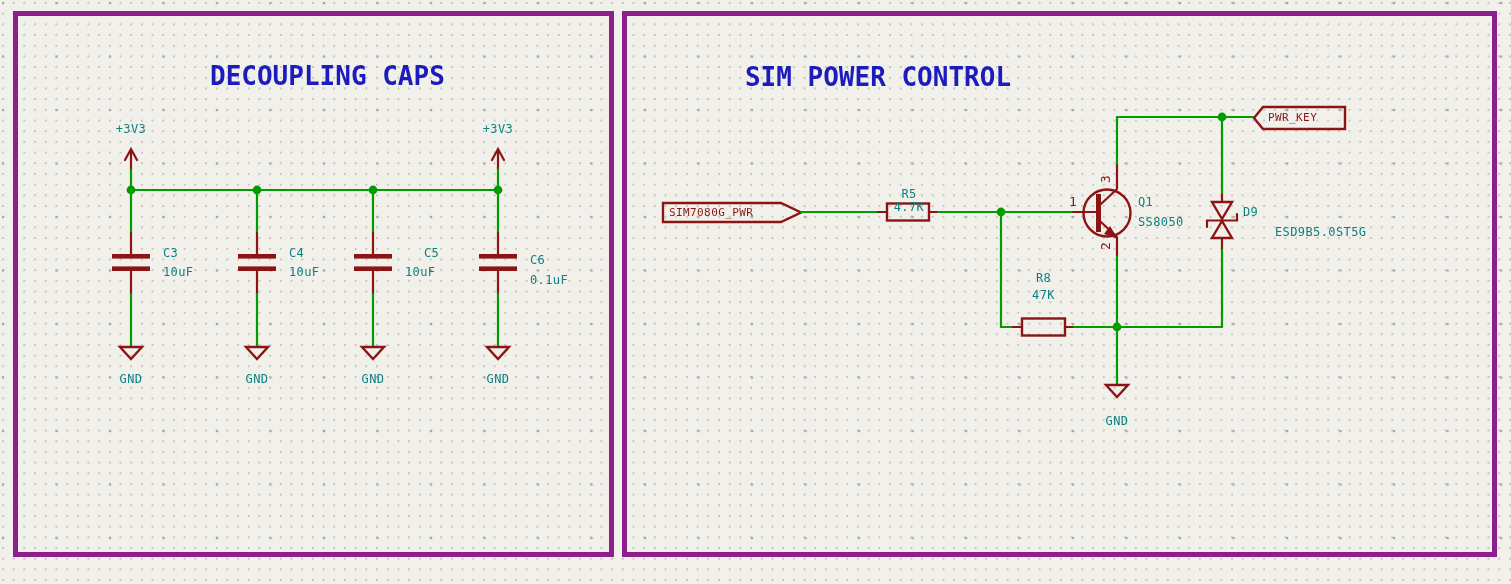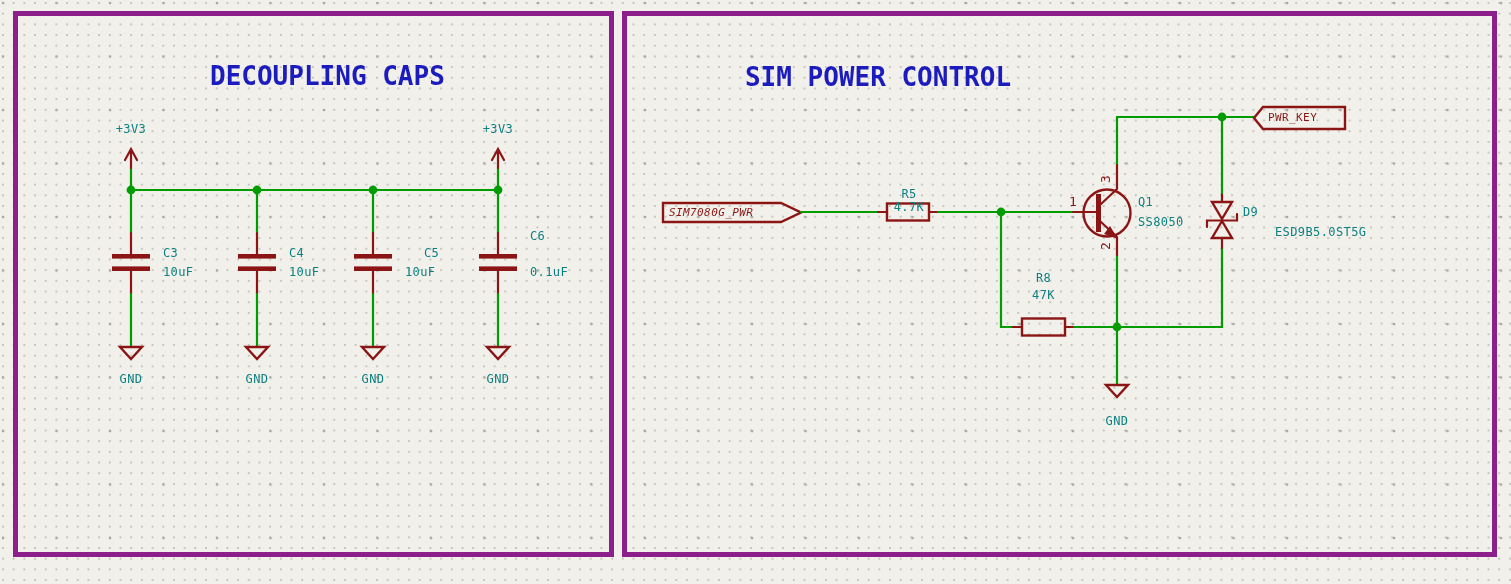--- a/index.html
+++ b/index.html
@@ -167,31 +167,31 @@
   <span class="t title center" style="left:210px;top:62px;width:232px;">DECOUPLING CAPS</span>
   <span class="t teal center" style="left:109px;top:121px;width:44px;">+3V3</span>
   <span class="t teal center" style="left:476px;top:121px;width:44px;">+3V3</span>
 
   <span class="t teal" style="left:163px;top:245px;">C3</span>
   <span class="t teal" style="left:163px;top:264px;">10uF</span>
   <span class="t teal" style="left:289px;top:245px;text-align:right;">C4</span>
   <span class="t teal" style="left:289px;top:264px;">10uF</span>
   <span class="t teal" style="left:424px;top:245px;">C5</span>
   <span class="t teal" style="left:405px;top:264px;">10uF</span>
-  <span class="t teal" style="left:530px;top:228px;text-align:right;">C6</span>
-  <span class="t teal" style="left:530px;top:264px;">0.1uF</span>
+  <span class="t teal" style="left:530px;top:252px;text-align:right;">C6</span>
+  <span class="t teal" style="left:530px;top:272px;">0.1uF</span>
 
   <span class="t teal center" style="left:109px;top:371px;width:44px;">GND</span>
   <span class="t teal center" style="left:235px;top:371px;width:44px;">GND</span>
   <span class="t teal center" style="left:351px;top:371px;width:44px;">GND</span>
   <span class="t teal center" style="left:476px;top:371px;width:44px;">GND</span>
 
   <span class="t title center" style="left:744px;top:63px;width:268px;">SIM POWER CONTROL</span>
 
-  <span class="t redtxt" style="left:669px;top:205px;font-style:italic;">SIM7080G_PWR</span>
+  <span class="t redtxt" style="left:669px;top:205px;">SIM7080G_PWR</span>
   <span class="t redtxt" style="left:1268px;top:110px;">PWR_KEY</span>
 
   <span class="t teal center" style="left:886px;top:150px;width:46px;margin-top:36px;">R5</span>
   <span class="t teal center" style="left:886px;top:171px;width:46px;margin-top:28px;">4.7K</span>
   <span class="t teal center" style="left:1020px;top:270px;width:47px;">R8</span>
   <span class="t teal center" style="left:1020px;top:287px;width:47px;">47K</span>
 
   <span class="t teal" style="left:1138px;top:194px;">Q1</span>
   <span class="t teal" style="left:1138px;top:214px;">SS8050</span>
 

